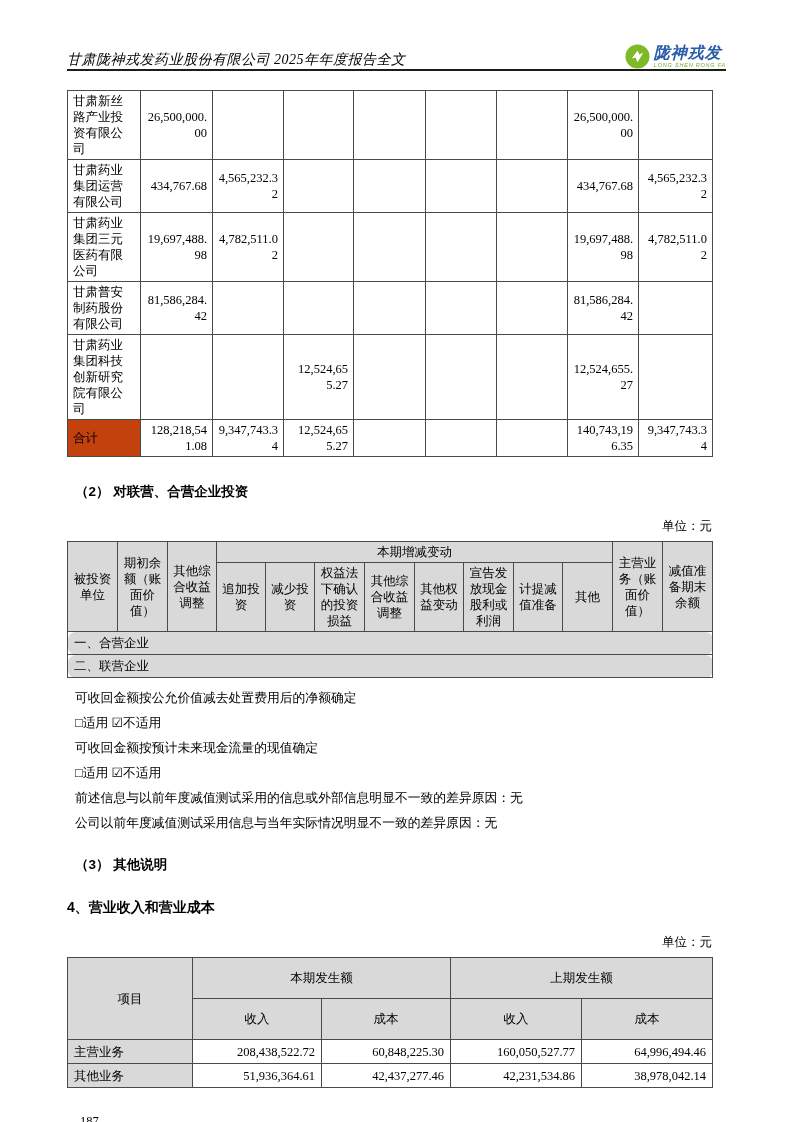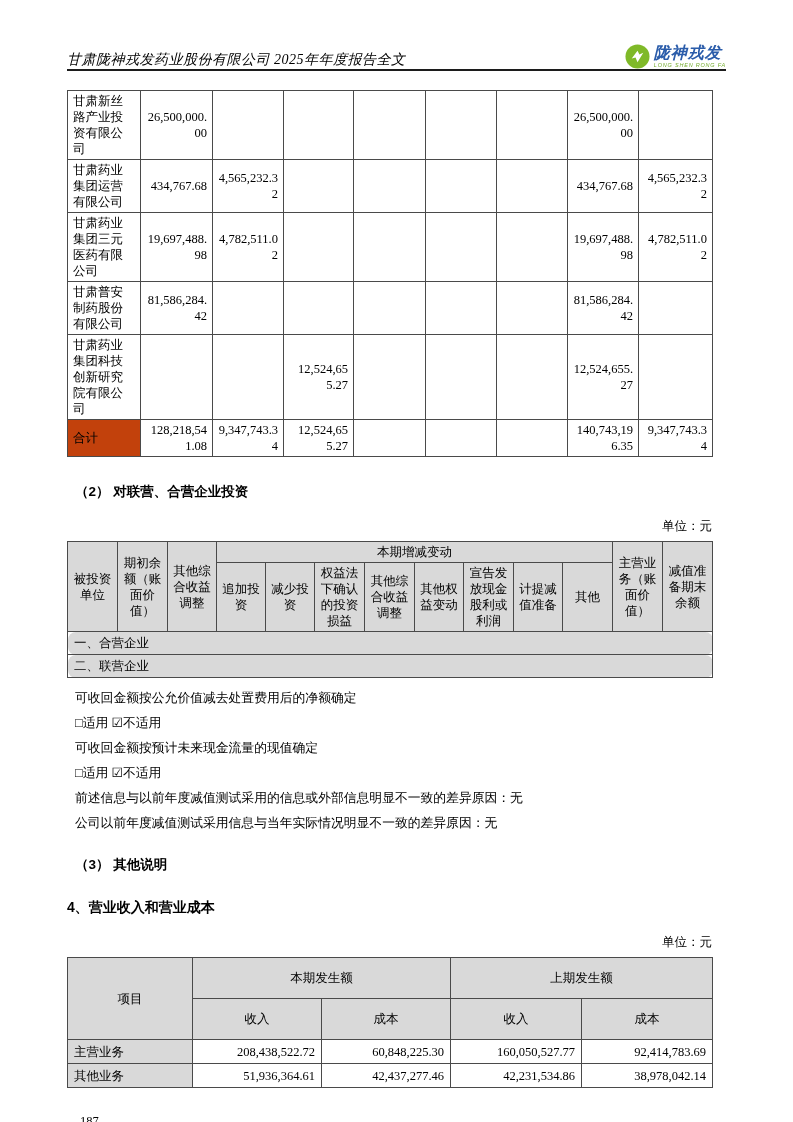--- a/index.html
+++ b/index.html
@@ -235,21 +235,21 @@
       <th>收入</th>
       <th>成本</th>
       <th>收入</th>
       <th>成本</th>
     </tr>
     <tr>
       <td class="itemcell">主营业务</td>
       <td class="num">208,438,522.72</td>
       <td class="num">60,848,225.30</td>
       <td class="num">160,050,527.77</td>
-      <td class="num">92,414,783.69</td>
+      <td class="num">64,996,494.46</td>
     </tr>
     <tr>
       <td class="itemcell">其他业务</td>
       <td class="num">51,936,364.61</td>
       <td class="num">42,437,277.46</td>
       <td class="num">42,231,534.86</td>
       <td class="num">38,978,042.14</td>
     </tr>
   </tbody>
     </table>

